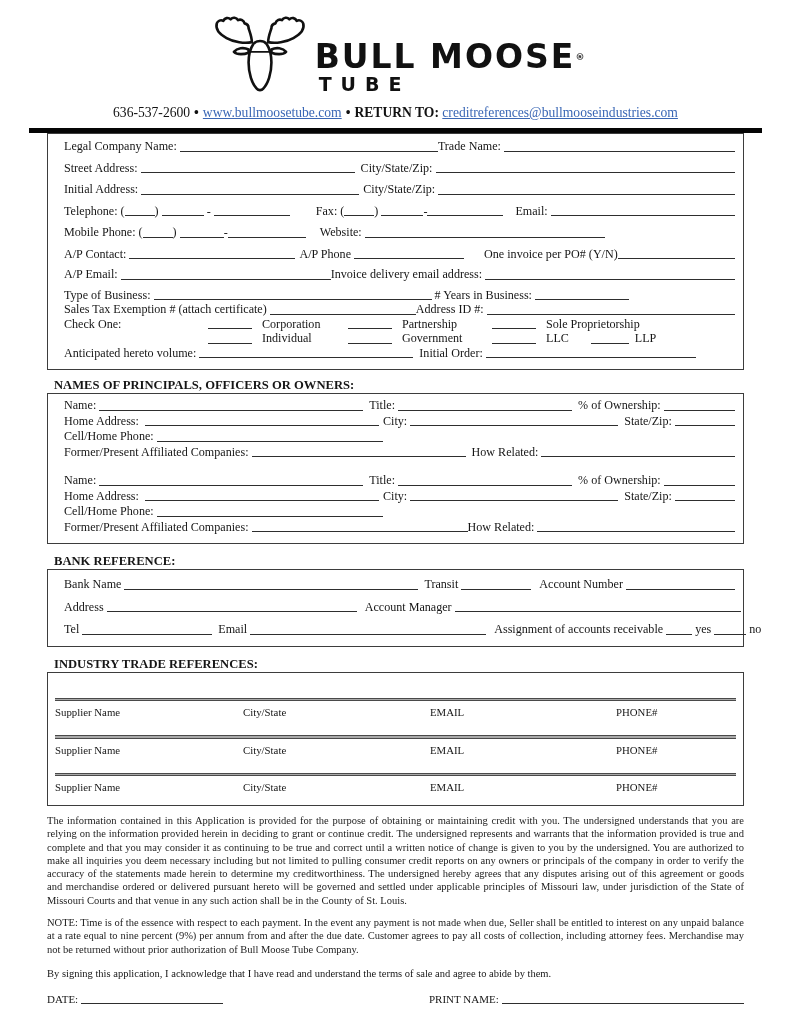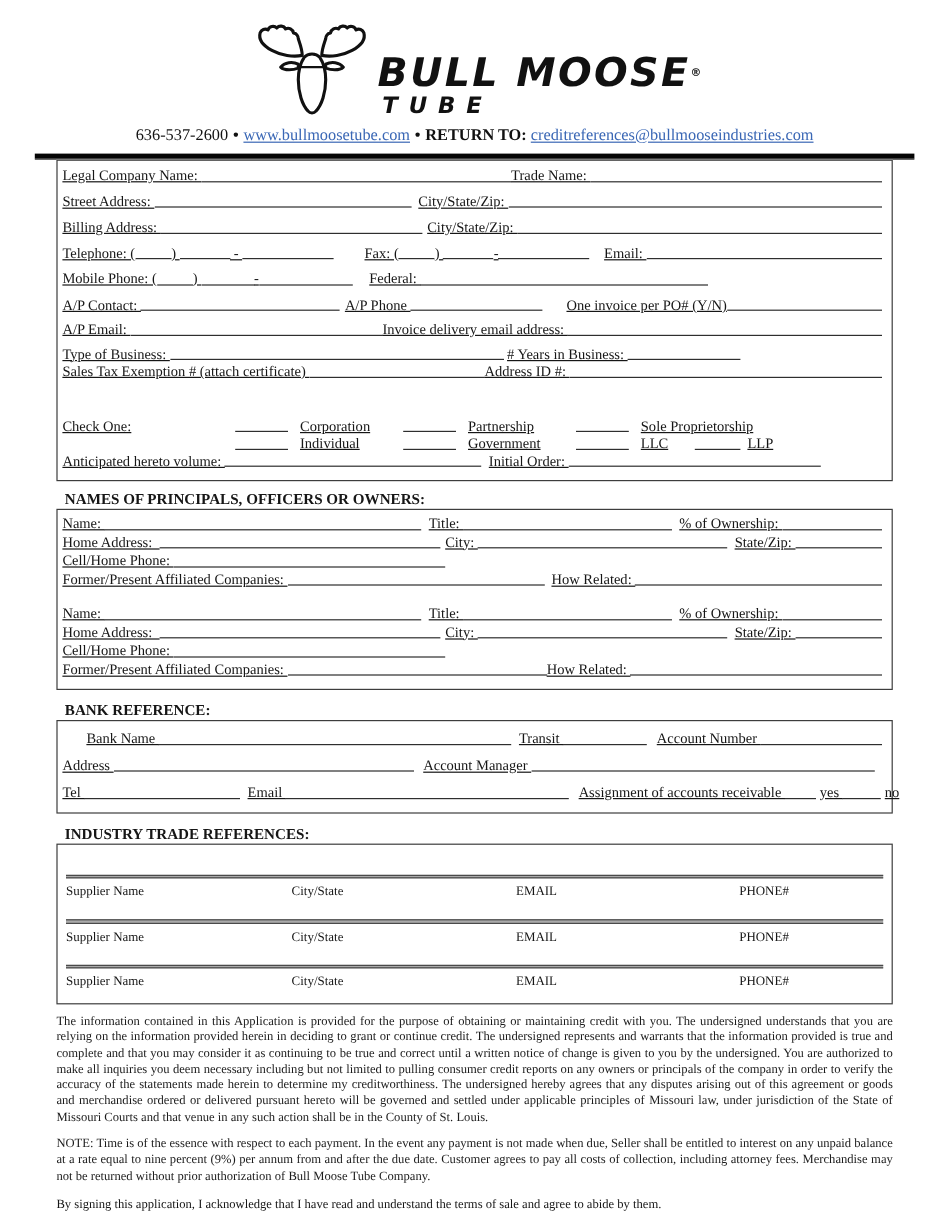--- a/index.html
+++ b/index.html
@@ -2,41 +2,41 @@
 <html><head>
 <meta charset="utf-8">
 <style>
   * { margin:0; padding:0; box-sizing:border-box; }
   html,body { background:#ffffff; }
   body { width:791px; height:1024px; overflow:hidden;
          font-family:"Liberation Serif","DejaVu Serif",serif; color:#161616; }
   .page { width:791px; height:1024px; padding:10px 29px 0 29px; background:#fff; }
 
   
-  .logo-wrap { display:flex; justify-content:center; align-items:flex-end; height:92px;font-style:italic; }
+  .logo-wrap { display:flex; justify-content:center; align-items:center; height:92px; }
   .logo-inner { display:flex; align-items:flex-start; }
   .moose { width:106px; height:84px; }
   .brand-block { margin-left:2px; padding-top:28px; }
   .brand-line { font-family:"DejaVu Sans","Liberation Sans",sans-serif; font-weight:800;
                 font-size:33px; letter-spacing:2px; color:#111; line-height:30px; white-space:nowrap; }
   .brand-mark { font-size:9px; vertical-align:top; letter-spacing:0; }
   .brand-sub { font-family:"DejaVu Sans","Liberation Sans",sans-serif; font-weight:800;
                font-size:19px; letter-spacing:9px; color:#111; margin-left:4px; line-height:24px; }
 
   .contact-line { text-align:center; font-size:13.6px; margin-top:3px; color:#111; }
   .contact-line .bullet { font-weight:700; padding:0 4px; }
   .contact-line a, .contact-line .link { color:#3a67b5; text-decoration:underline; cursor:pointer; }
   .contact-line .return-label { font-weight:700; }
 
   .rule-thick { margin-top:7px; height:3px; border-top:4px solid #050505; border-bottom:1.5px solid #050505; }
 
   
   .content { margin:0 18px; }
   .sec-title { font-weight:700; font-size:12.6px; margin-left:7px; line-height:15px; }
-  .box { border:1.4px solid #3d3d3d; padding:5px 8px 9px 4px; background:#fff;text-decoration:underline; }
+  .box { border:1.4px solid #3d3d3d; padding:5px 8px 9px 16px; background:#fff; }
   .mt6 { margin-top:6px; } .mt8 { margin-top:8px; } .mt10 { margin-top:10px; }
 
   .frow { display:flex; align-items:flex-end; font-size:12.1px; line-height:13.5px; }
   .lbl { white-space:pre; }
   .blank { display:inline-block; height:2px; border-bottom:1.1px solid #2e2e2e; margin-bottom:2px; flex:0 0 auto; }
   .blank.grow { flex:1 1 auto; }
   .gap { display:inline-block; flex:0 0 auto; }
   .cell { display:flex; align-items:flex-end; flex:0 0 auto; }
   .cell.grow { flex:1 1 auto; }
 
@@ -98,21 +98,21 @@
           <span class="blank grow"></span>
         </div>
         <div class="frow" style="margin-top: 8px;">
           <span class="lbl">Street Address: </span>
           <span class="blank" style="width: 214px;"></span>
           <span class="gap" style="width: 6px;"></span>
           <span class="lbl">City/State/Zip: </span>
           <span class="blank grow"></span>
         </div>
         <div class="frow" style="margin-top: 8px;">
-          <span class="lbl">Billing Address: </span>
+          <span class="lbl">Initial Address: </span>
           <span class="blank" style="width: 218px;"></span>
           <span class="gap" style="width: 4px;"></span>
           <span class="lbl">City/State/Zip: </span>
           <span class="blank grow"></span>
         </div>
         <div class="frow" style="margin-top: 8px;">
           <span class="lbl">Telephone: (</span>
           <span class="blank" style="width: 30px;"></span>
           <span class="lbl">) </span>
           <span class="blank" style="width: 42px;"></span>
@@ -130,21 +130,21 @@
           <span class="blank grow"></span>
         </div>
         <div class="frow" style="margin-top: 8px;">
           <span class="lbl">Mobile Phone: (</span>
           <span class="blank" style="width: 30px;"></span>
           <span class="lbl">) </span>
           <span class="blank" style="width: 44px;"></span>
           <span class="lbl">-</span>
           <span class="blank" style="width: 78px;"></span>
           <span class="gap" style="width: 14px;"></span>
-          <span class="lbl">Federal: </span>
+          <span class="lbl">Website: </span>
           <span class="blank" style="width: 240px;"></span>
         </div>
         <div class="frow" style="margin-top: 8px;">
           <span class="lbl">A/P Contact: </span>
           <span class="blank" style="width: 166px;"></span>
           <span class="gap" style="width: 4px;"></span>
           <span class="lbl">A/P Phone </span>
           <span class="blank" style="width: 110px;"></span>
           <span class="gap" style="width: 20px;"></span>
           <span class="lbl">One invoice per PO# (Y/N)</span>
@@ -166,21 +166,21 @@
         <div class="frow" style="margin-top: 1px; text-align: right;">
           <span class="lbl">Sales Tax Exemption # (attach certificate) </span>
           <span class="blank" style="width: 146px;"></span>
           <span class="lbl">Address ID #: </span>
           <span class="blank grow"></span>
         </div>
         <div class="frow" style="margin-top: 1px;">
           <span class="cell" style="width: 144px;">
             <span class="lbl">Check One:</span>
           </span>
-          <span class="cell" style="width: 140px; margin-top: 31px;">
+          <span class="cell" style="width: 140px;">
             <span class="blank" style="width: 44px;"></span>
             <span class="gap" style="width: 10px;"></span>
             <span class="lbl">Corporation</span>
           </span>
           <span class="cell" style="width: 144px;">
             <span class="blank" style="width: 44px;"></span>
             <span class="gap" style="width: 10px;"></span>
             <span class="lbl">Partnership</span>
           </span>
           <span class="cell grow">
@@ -280,21 +280,21 @@
         <div class="frow" style="margin-top: 2px;">
           <span class="lbl">Former/Present Affiliated Companies: </span>
           <span class="blank" style="width: 216px;"></span>
           <span class="lbl">How Related: </span>
           <span class="blank grow"></span>
         </div>
       </div>
 
     <div class="sec-title mt10">BANK REFERENCE:</div>
     <div class="box">
-        <div class="frow" style="margin-top: 3px; margin-left: 20px;">
+        <div class="frow" style="margin-top: 3px;">
           <span class="lbl">Bank Name </span>
           <span class="blank" style="width: 294px;"></span>
           <span class="gap" style="width: 6px;"></span>
           <span class="lbl">Transit </span>
           <span class="blank" style="width: 70px;"></span>
           <span class="gap" style="width: 8px;"></span>
           <span class="lbl">Account Number </span>
           <span class="blank grow"></span>
         </div>
         <div class="frow" style="margin-top: 9px;">

